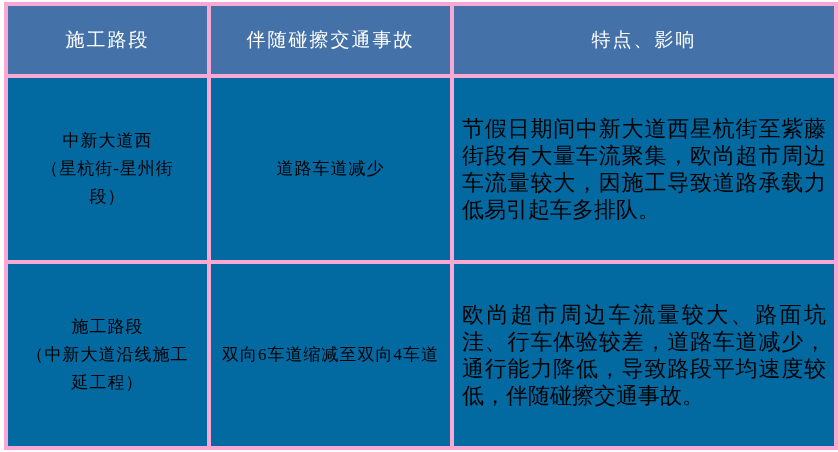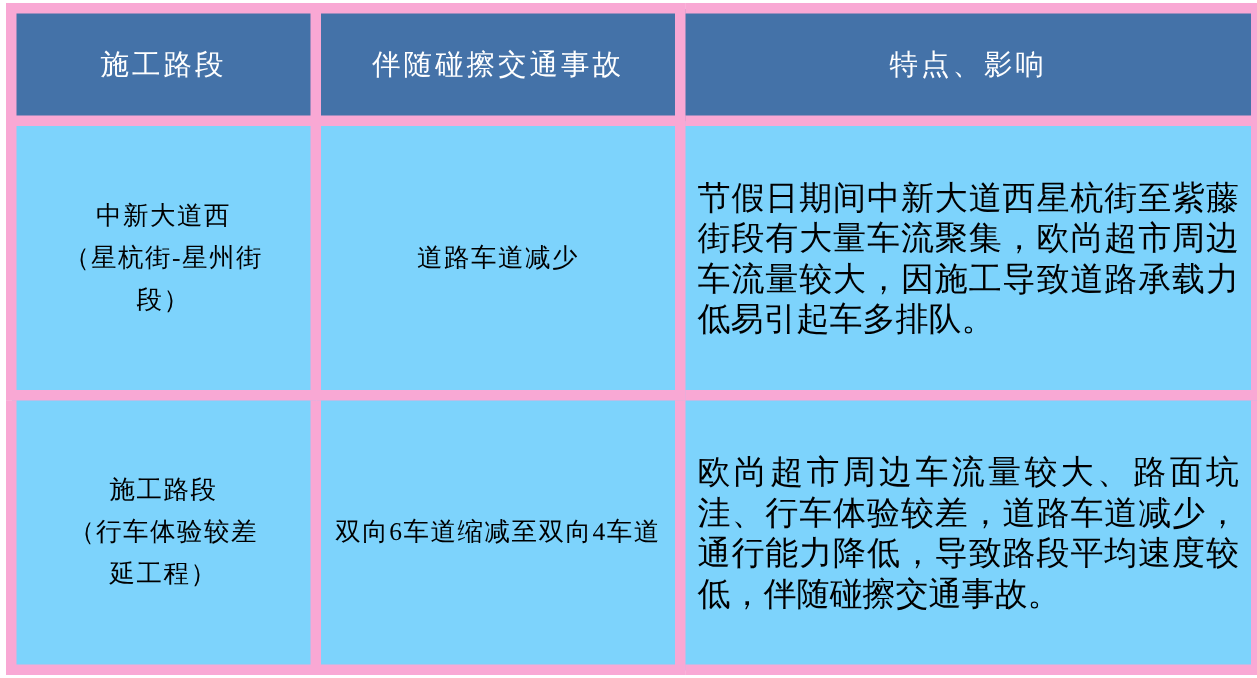--- a/index.html
+++ b/index.html
@@ -25,35 +25,35 @@
     width: 830px;
     height: 448px;
     border: 1px solid #2f5597;
   }
   table.road-table col.c0 { width: 203px; }
   table.road-table col.c1 { width: 243px; }
   table.road-table col.c2 { width: 384px; }
 
   table.road-table th,
   table.road-table td {
-    border: 7px solid #f9a8d4;
+    border: 4px solid #f9a8d4;
     vertical-align: middle;
     font-weight: normal;
   }
   thead th {
     background: #4472a8;
     color: #ffffff;
     height: 66px;
     text-align: center;
     font-size: 19px;
     letter-spacing: 2px;
     font-family: "Liberation Serif", serif;
   }
   tbody tr.row-even td {
-    background: #7dd3fc;
+    background: #0369a1;
     margin-top: 20px;
   }
   tbody tr.row-odd td {
     background: #dce6f2;
   }
   td.cell-segment,
   td.cell-lane {
     text-align: center;
     font-size: 17px;
     line-height: 28px;
@@ -98,21 +98,21 @@
           <span class="seg-line">中新大道西</span>
           <span class="seg-line">（星杭街-星州街</span>
           <span class="seg-line">段）</span>
         </td>
         <td class="cell-lane">道路车道减少</td>
         <td class="cell-effect">节假日期间中新大道西星杭街至紫藤街段有大量车流聚集，欧尚超市周边车流量较大，因施工导致道路承载力低易引起车多排队。</td>
       </tr>
       <tr class="row-even">
         <td class="cell-segment">
           <span class="seg-line">施工路段</span>
-          <span class="seg-line">（行车体验较差</span>
+          <span class="seg-line">（中新大道沿线施工</span>
           <span class="seg-line">延工程）</span>
         </td>
         <td class="cell-lane">双向6车道缩减至双向4车道</td>
         <td class="cell-effect">欧尚超市周边车流量较大、路面坑洼、行车体验较差，道路车道减少，通行能力降低，导致路段平均速度较低，伴随碰擦交通事故。</td>
       </tr>
     </tbody>
   </table>
 </div>
 
 </body></html>

